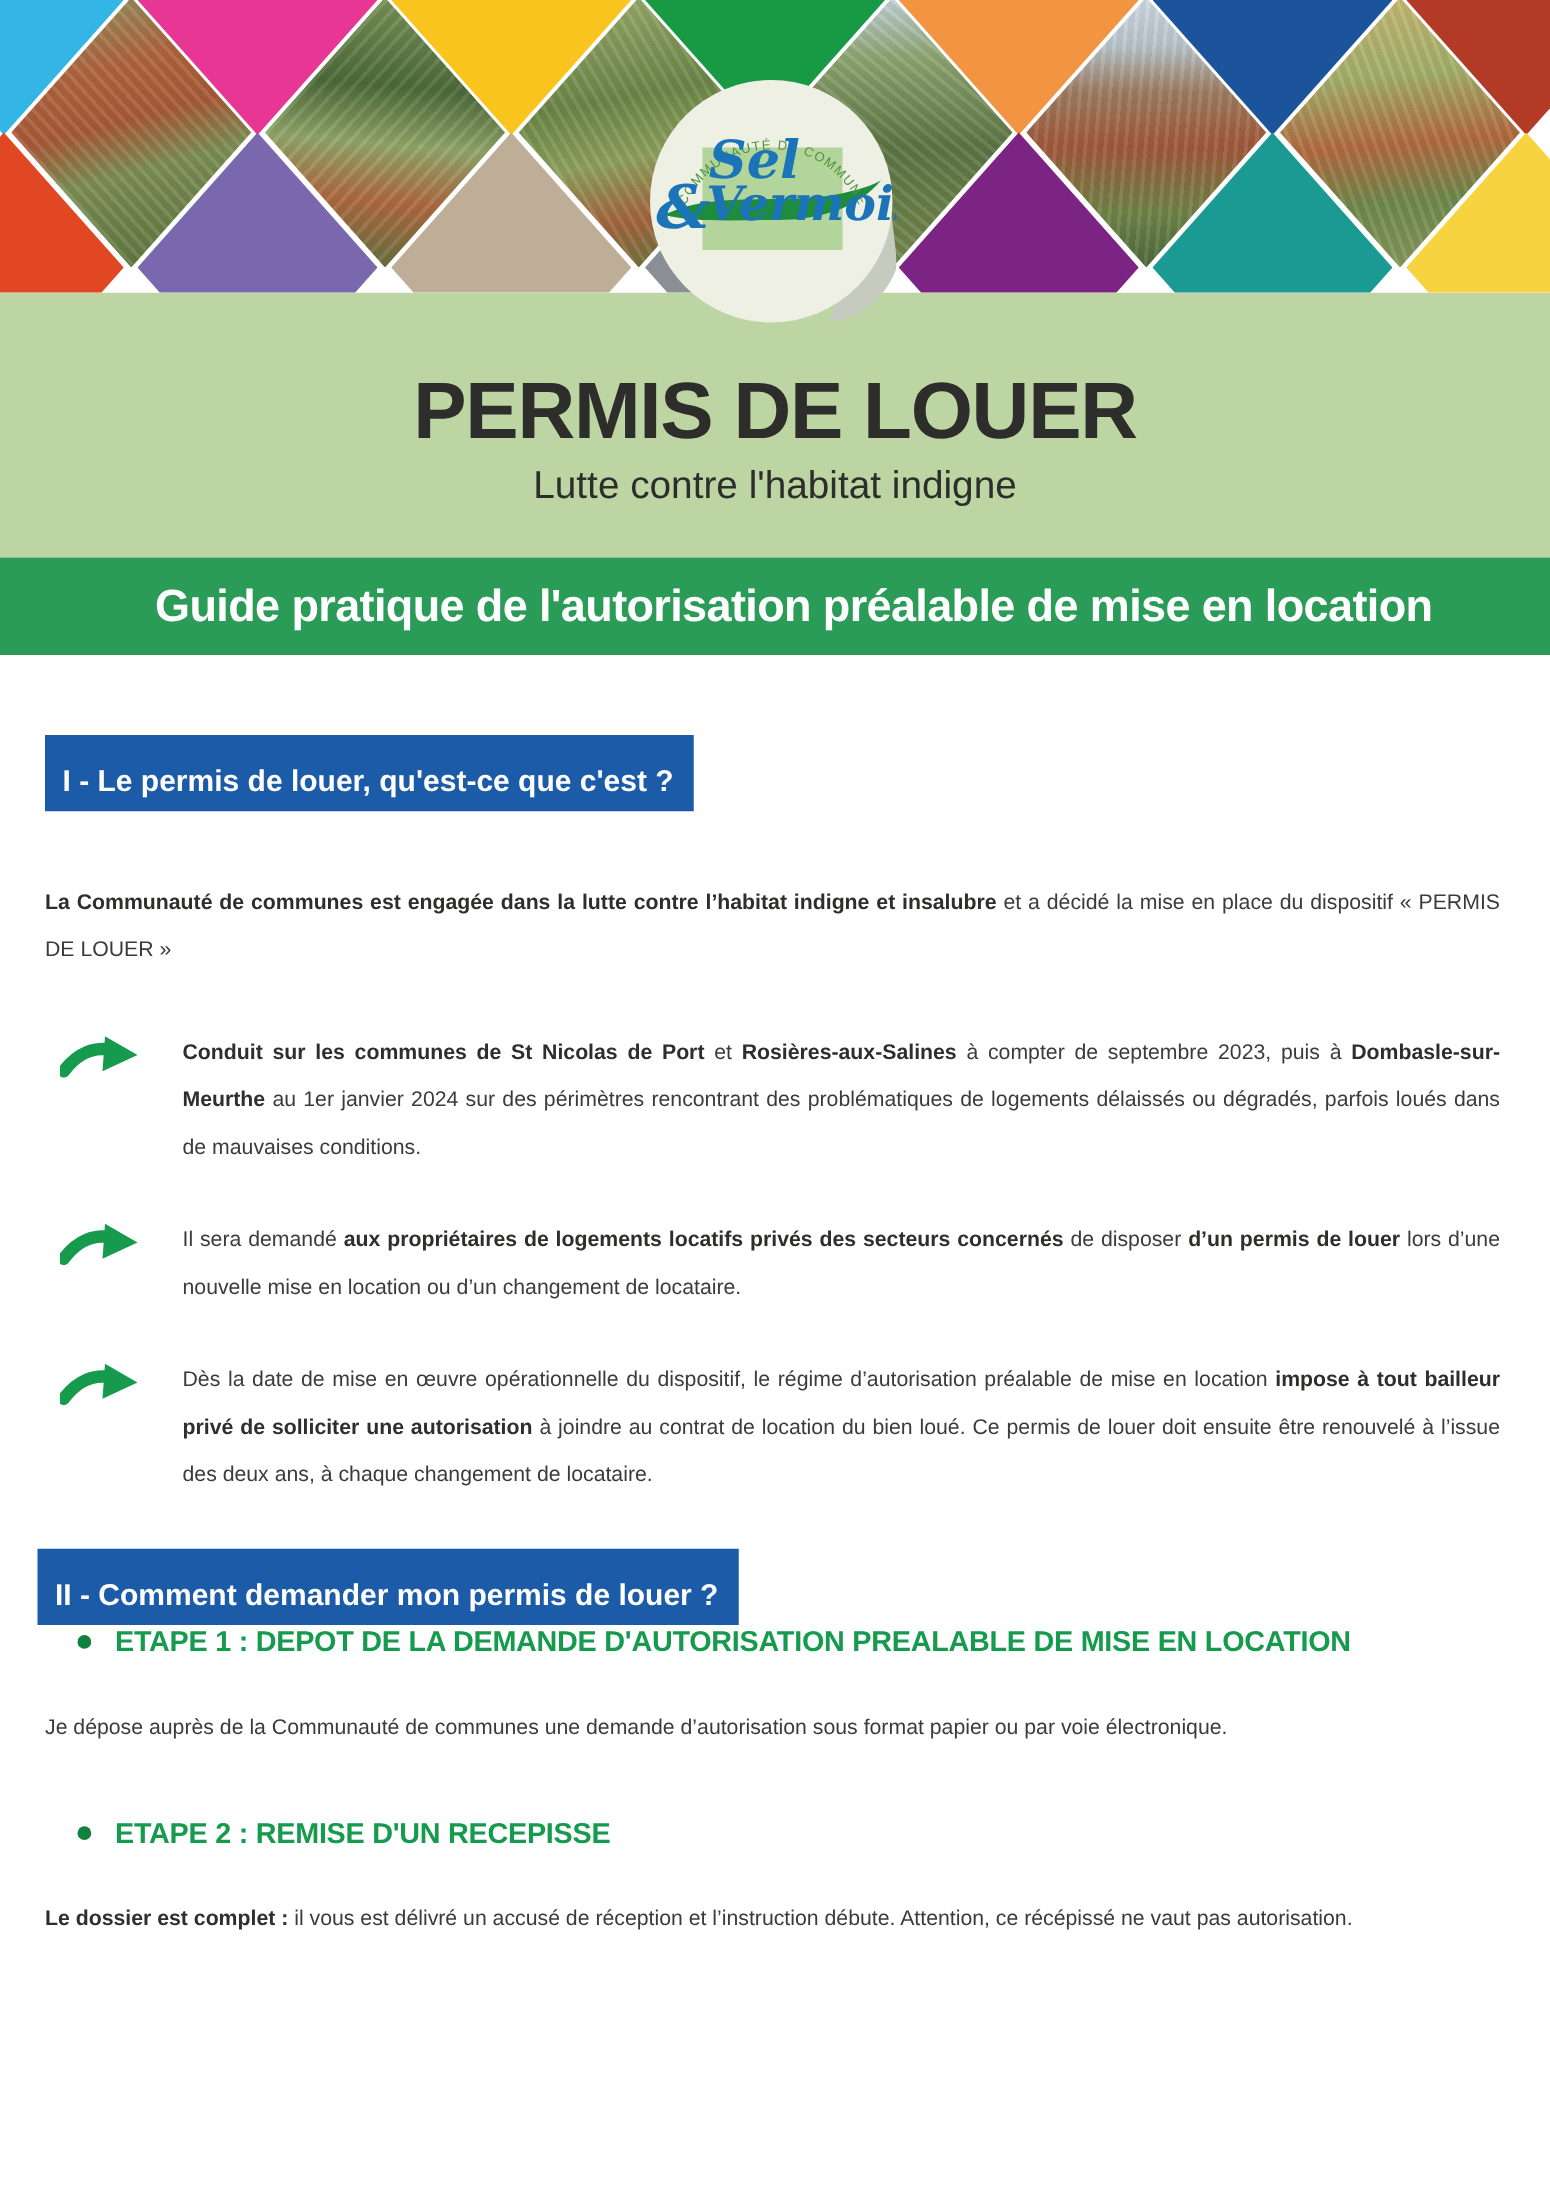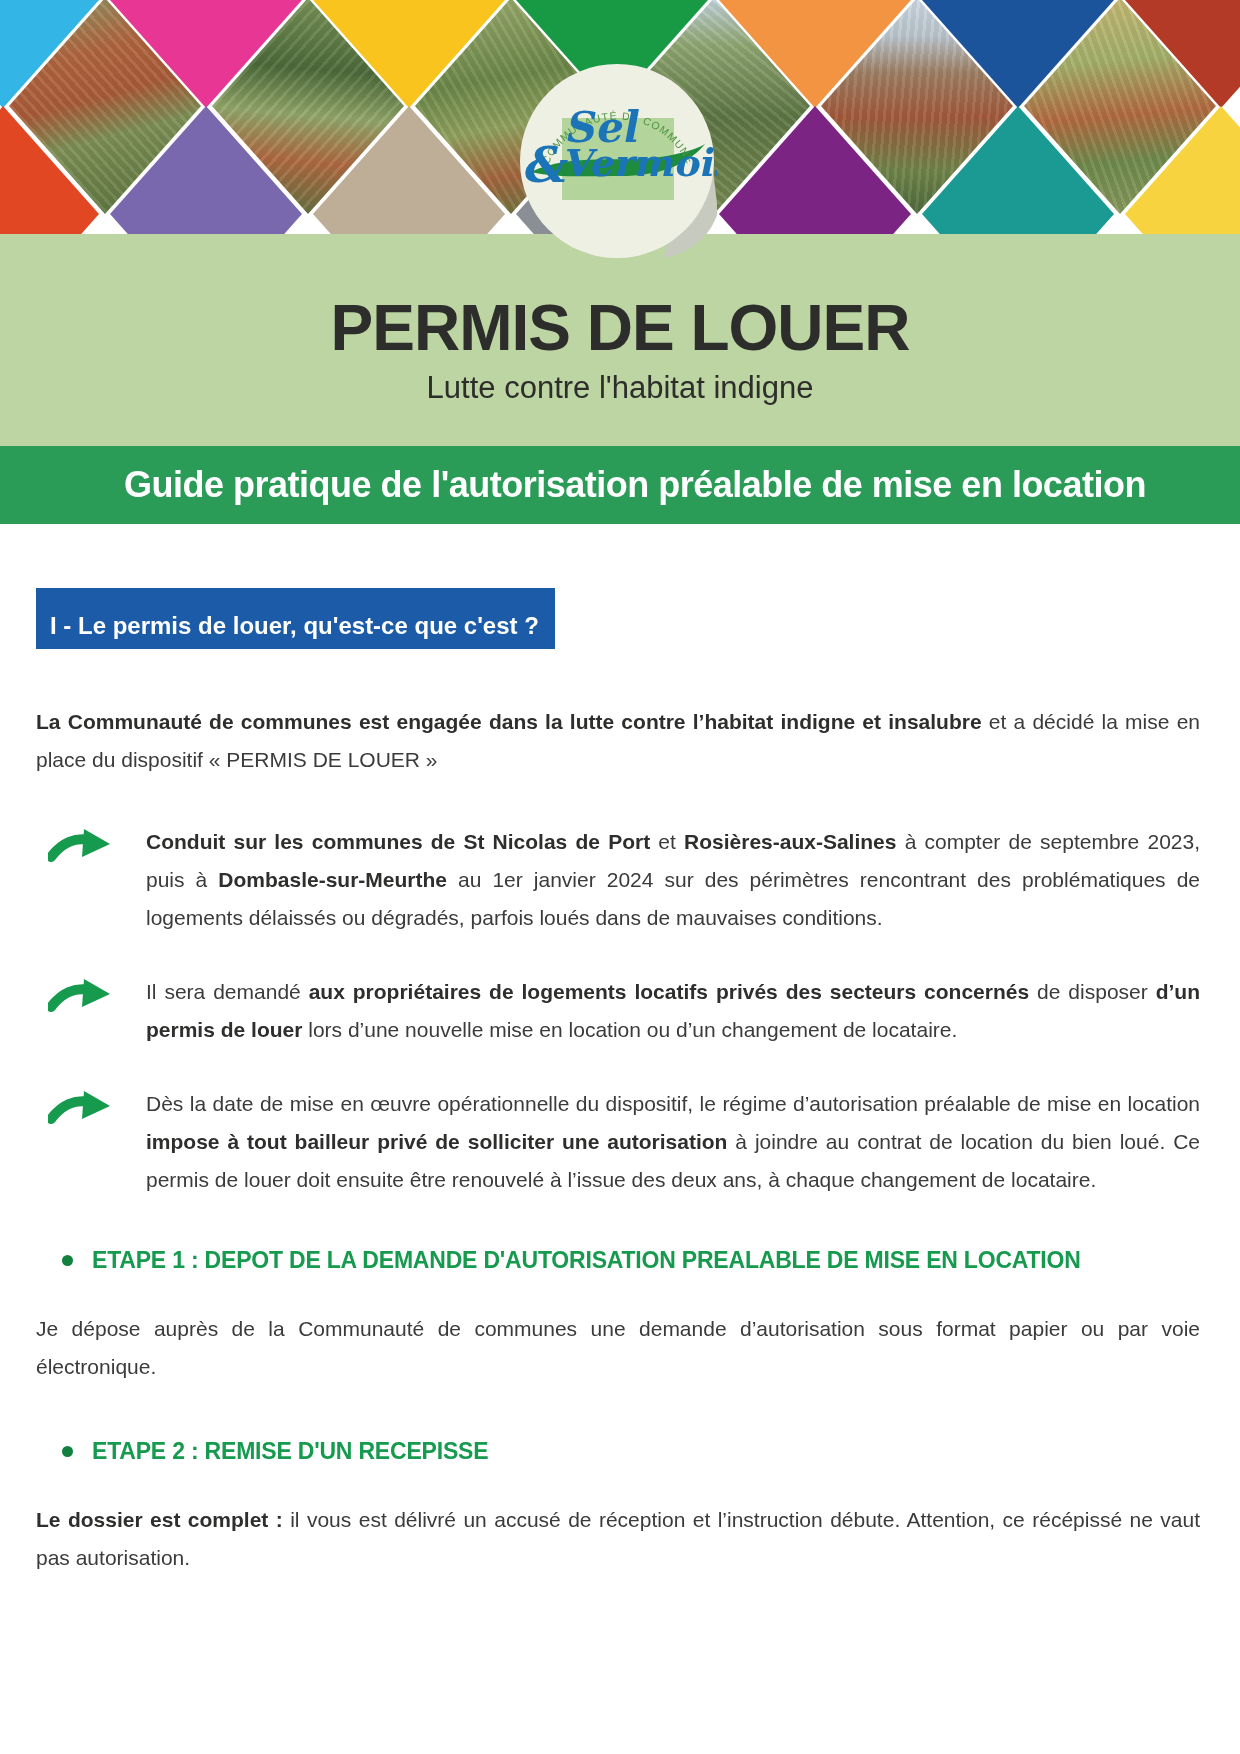--- a/index.html
+++ b/index.html
@@ -42,28 +42,28 @@
   .banner{width:1240px;height:78px;background:#2b9c58;display:flex;align-items:center;
           justify-content:center;padding-left:15px;}
   .banner-text{color:#fff;font-weight:bold;font-size:36px;letter-spacing:-0.5px;}
 
   
   .content{padding:0 40px 0 36px;color:#3b3b3b;}
   .section-box{display:inline-block;background:#1b5ba7;color:#fff;font-weight:bold;
                font-size:24px;padding:26px 16px 11px 14px;line-height:1;}
   .box-1{margin-top:64px;}
   .box-2{margin-top:40px;margin-left:-6px;}
-  .para{font-size:21px;line-height:38px;text-align:justify;margin:0;}
+  .para{font-size:17px;line-height:38px;text-align:justify;margin:0;}
   .para b{color:#2e2e2d;}
   .intro{margin-top:54px;}
   .bullet{display:flex;margin-top:36px;}
   .bullet.first{margin-top:44px;}
   .arrow-cell{flex:0 0 110px;padding:4px 0 0 12px;box-sizing:border-box;}
   .bullet-text{flex:1;}
-  .etape{display:flex;align-items:center;margin-top:48px;}
+  .etape{display:flex;align-items:center;}
   .etape-2{margin-top:52px;}
   .etape .dot{width:11px;height:11px;border-radius:50%;background:#12803f;margin:0 19px 0 26px;
               flex:0 0 auto;}
   .etape-label{color:#169a4e;font-weight:bold;font-size:23px;letter-spacing:-0.2px;}
   .p-etape{margin-top:36px;}
 </style>
 </head>
 <body>
 
 <div class="page">
@@ -149,20 +149,21 @@
       <div class="arrow-cell">
         <svg width="62" height="40" viewBox="0 0 62 40">
           <path d="M3 30 C14 15 28 10 42 13" fill="none" stroke="#169a4e" stroke-width="10" stroke-linecap="round"></path>
           <polygon points="36,2 62,17 34,30" fill="#169a4e"></polygon>
         </svg>
       </div>
       <p class="para bullet-text"><span>Dès la date de mise en œuvre opérationnelle du dispositif, le régime d’autorisation préalable de mise en location </span><b>impose à tout bailleur privé de solliciter une autorisation</b><span> à joindre au contrat de location du bien loué. Ce permis de louer doit ensuite être renouvelé à l’issue des deux ans, à chaque changement de locataire.</span></p>
     </div>
 
     
+    <div class="section-box box-2">II - Comment demander mon permis de louer ?</div>
 
     <div class="etape">
       <span class="dot"></span>
       <span class="etape-label">ETAPE 1 : DEPOT DE LA DEMANDE D'AUTORISATION PREALABLE DE MISE EN LOCATION</span>
     </div>
     <p class="para p-etape"><span>Je dépose auprès de la Communauté de communes une demande d’autorisation sous format papier ou par voie électronique.</span></p>
 
     <div class="etape etape-2">
       <span class="dot"></span>
       <span class="etape-label">ETAPE 2 : REMISE D'UN RECEPISSE</span>

